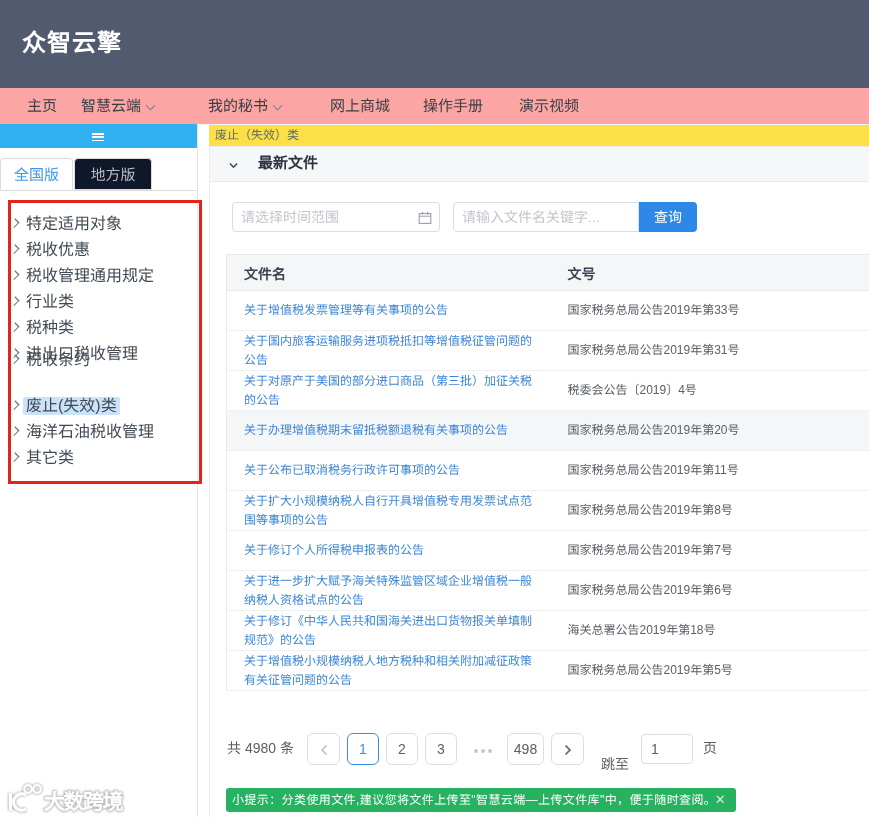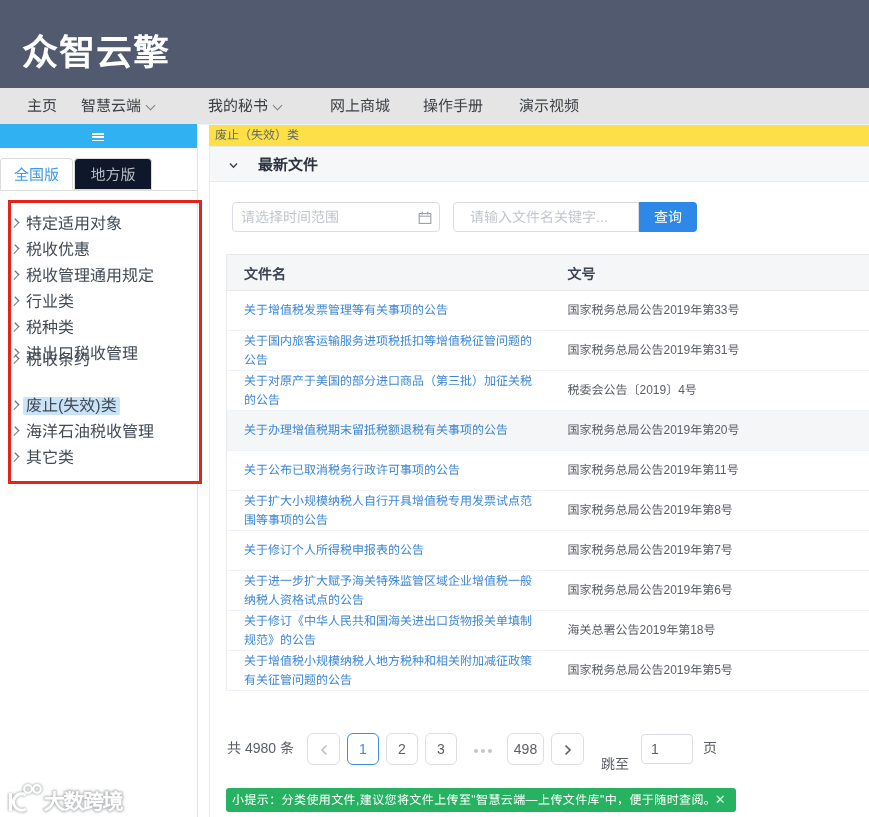--- a/index.html
+++ b/index.html
@@ -3,24 +3,24 @@
 <meta charset="utf-8">
 <title>众智云擎</title>
 <style>
 * { margin:0; padding:0; box-sizing:border-box; }
 html,body { width:869px; height:817px; overflow:hidden; background:#fff; }
 body { font-family:"Liberation Sans", sans-serif; position:relative; }
 .abs { position:absolute; }
 
 
 #hdr { left:0; top:0; width:869px; height:88px; background:#515a6e; }
-#logo { left:22px; top:23px; font-size:36px; font-weight:bold; color:#fff; letter-spacing:1px; }
-
-
-#nav { left:0; top:88px; width:869px; height:37px; background:#e5e5e5; border-bottom:1px solid #f0f1f2; }
+#logo { left:22px; top:23px; font-size:24px; font-weight:bold; color:#fff; letter-spacing:1px; }
+
+
+#nav { left:0; top:88px; width:869px; height:37px; background:#fca5a5; border-bottom:1px solid #f0f1f2; }
 .nitem { position:absolute; top:0; height:36px; line-height:36px; font-size:15px; color:#3c4045; }
 .chev { display:inline-block; width:7px; height:7px; border-right:1.4px solid #7a8089; border-bottom:1.4px solid #7a8089; transform:rotate(45deg); margin-left:6px; vertical-align:2px; }
 
 
 #bluebar { left:0; top:124px; width:197px; height:24px; background:#30b2f2; }
 #burger { left:92px; top:133px; width:12px; height:9px; }
 #burger div { height:1.9px; background:#fff; margin-bottom:1.4px; }
 #tabs { left:0; top:158px; width:197px; height:33px; }
 .tab { position:absolute; top:0; height:32px; line-height:31px; text-align:center; font-size:15px; border:1px solid #dcdcdc; border-radius:4px 4px 0 0; }
 #tab1 { left:0; width:73px; background:#fff; color:#3e97e9; border-bottom:1px solid #fff; z-index:2; }
@@ -32,25 +32,25 @@
 .mitem { position:absolute; left:0; width:197px; height:26px; font-size:16px; color:#414a54; line-height:26px; }
 .mitem .arr { position:absolute; left:12px; top:9px; width:5.5px; height:5.5px; border-right:1.3px solid #6d7680; border-top:1.3px solid #6d7680; transform:rotate(45deg) scaleY(1.25); }
 .mitem .txt { position:absolute; left:23px; top:4px; line-height:18px; padding:0 3px; border-radius:2px; }
 .mitem .hl { background:#cbe3f8; }
 
 
 #crumb { left:209px; top:125px; width:660px; height:21px; background:#fde047; font-size:12px; color:#5f6b66; line-height:21px; padding-left:6px; }
 #panel { left:209px; top:146px; width:660px; height:671px; border-left:1px solid #ececec; }
 #band { position:absolute; left:0; top:0; width:660px; height:36px; background:#f6f7f8; border-top:1px solid #e8eaec; border-bottom:1px solid #e8eaec; }
 #bandchev { position:absolute; left:227px; top:13.5px; width:9px; height:9px; left:18.5px; }
-#bandtitle { position:absolute; left:48px; top:0; line-height:36px; font-size:15px; color:#2e3340; font-weight:600; }
+#bandtitle { position:absolute; left:48px; top:0; line-height:36px; font-size:15px; color:#2e3340; font-weight:600;font-family:Liberation Mono, monospace; }
 
 .inp { position:absolute; top:56px; height:30px; border:1px solid #d9dde3; border-radius:4px; background:#fff; font-size:14px; color:#c2c6cd; }
 #inp1 { left:22px; width:208px; line-height:28px; padding-left:8px; }
-#inp2 { left:243px; width:186px; line-height:28px; padding-left:16px; border-radius:4px 0 0 4px; }
+#inp2 { left:243px; width:186px; line-height:28px; padding-left:8px; border-radius:4px 0 0 4px; }
 #qbtn { position:absolute; left:429px; top:56px; width:58px; height:30px; background:#2e88e7; border-radius:0 4px 4px 0; color:#fff; font-size:14px; text-align:center; line-height:30px; }
 #calico { position:absolute; right:7px; top:8px; }
 
 
 #tbl { position:absolute; left:16px; top:108px; width:761px; border-collapse:collapse; table-layout:fixed; font-size:12px; }
 #tbl th { height:36px; background:#f5f6f7; border-top:1px solid #e9e9e9; border-bottom:1px solid #e9e9e9; font-size:14px; color:#3c4353; text-align:left; font-weight:bold; }
 #tbl td { height:40px; border-bottom:1px solid #eef1f5; vertical-align:middle; line-height:19px; }
 #tbl th.c1, #tbl td.c1 { border-left:1px solid #eaeaea; }
 #tbl .c1 { width:335px; padding-left:17px; padding-right:24px; }
 #tbl .c2 { padding-left:6px; }

